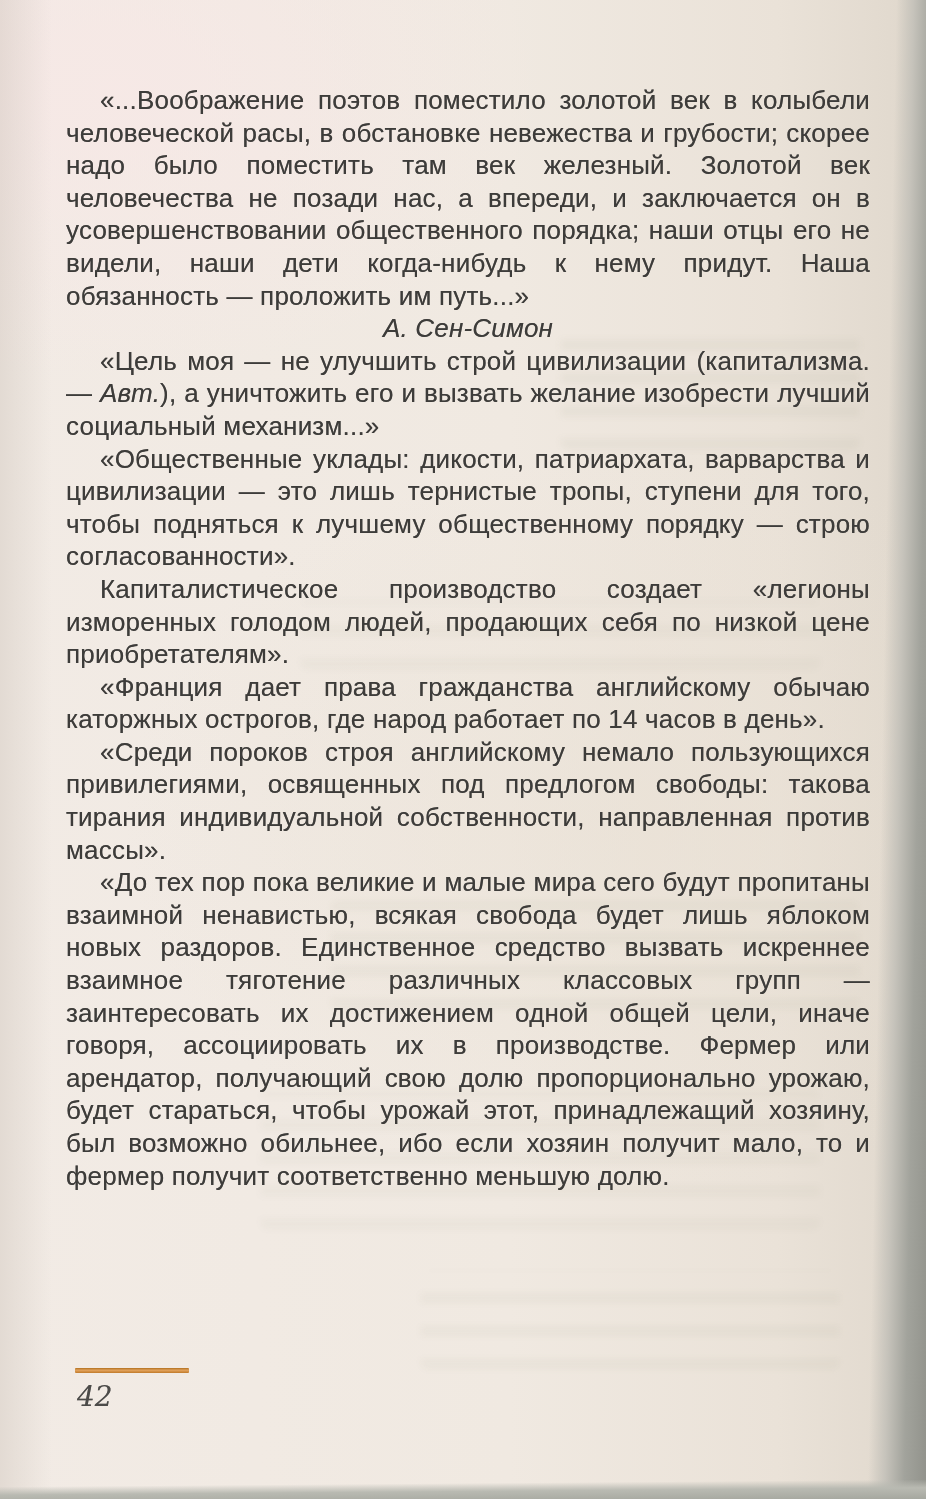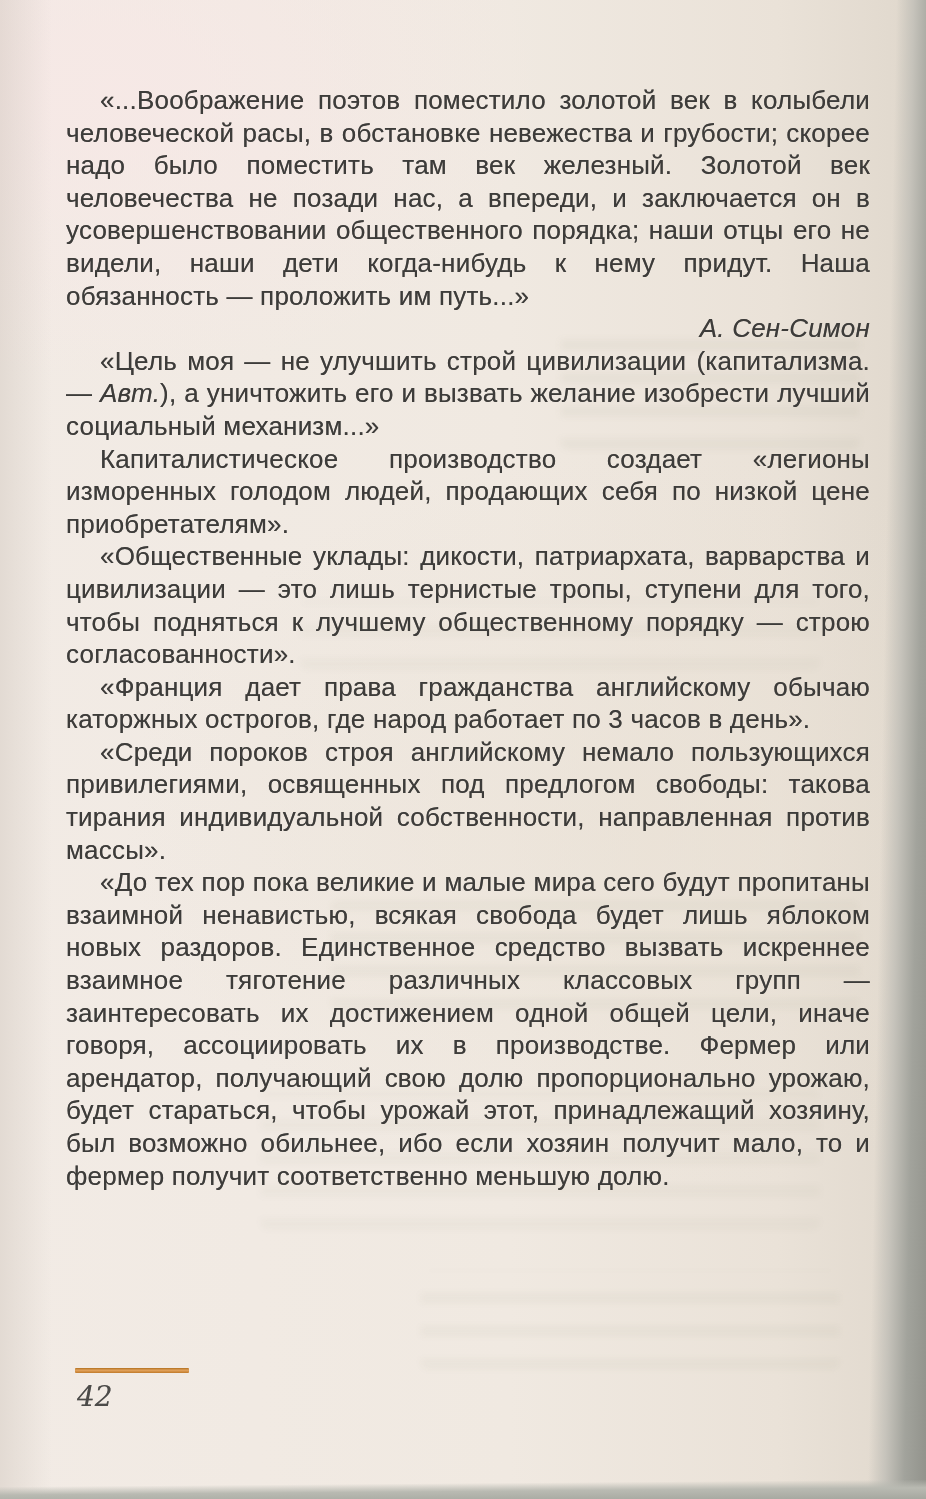--- a/index.html
+++ b/index.html
@@ -35,21 +35,21 @@
     letter-spacing:.2px;
   }
   .text-block p{
     font-size:26px;
     line-height:32.6px;
     text-align:justify;
     hyphens:auto;
     -webkit-hyphens:auto;
   }
   .text-block p.indent{text-indent:34px;}
-  .text-block p.attribution{text-align:right;font-style:italic;}
+  .text-block p.attribution{text-align:center;font-style:italic;}
   .italic{font-style:italic;}
   
   .footer-rule{
     position:absolute;left:75px;top:1368px;width:114px;height:5px;
     background:linear-gradient(to bottom,#b2701f 0%, #e2a25c 45%, #c07a2a 100%);
     border-radius:1px;
   }
   .page-number{
     position:absolute;left:77px;top:1380px;
     font-family:"DejaVu Serif","Liberation Serif",serif;
@@ -91,23 +91,23 @@
   <div class="ghost g1"></div>
   <div class="ghost g2"></div>
   <div class="ghost g3"></div>
   <div class="ghost g4"></div>
   <div class="ghost g5"></div>
 
   <div class="text-block">
       <p class="indent"><span>«...Воображение поэтов поместило золотой век в колыбели человеческой расы, в обстановке невежества и грубости; скорее надо было поместить там век железный. Золотой век человечества не позади нас, а впереди, и заключается он в усовершенствовании общественного порядка; наши отцы его не видели, наши дети когда-нибудь к нему придут. Наша обязанность — проложить им путь...»</span></p>
       <p class=" attribution"><span class="italic">А. Сен-Симон</span></p>
       <p class="indent"><span>«Цель моя — не улучшить строй цивилизации (капитализма.— </span><span class="italic">Авт.</span><span>), а уничтожить его и вызвать желание изобрести лучший социальный механизм...»</span></p>
+      <p class="indent"><span>«Общественные уклады: дикости, патриархата, варварства и цивилизации — это лишь тернистые тропы, ступени для того, чтобы подняться к лучшему общественному порядку — строю согласованности».</span></p>
       <p class="indent"><span>Капиталистическое производство создает «легионы изморенных голодом людей, продающих себя по низкой цене приобретателям».</span></p>
-      <p class="indent"><span>«Общественные уклады: дикости, патриархата, варварства и цивилизации — это лишь тернистые тропы, ступени для того, чтобы подняться к лучшему общественному порядку — строю согласованности».</span></p>
-      <p class="indent"><span>«Франция дает права гражданства английскому обычаю каторжных острогов, где народ работает по 3 часов в день».</span></p>
+      <p class="indent"><span>«Франция дает права гражданства английскому обычаю каторжных острогов, где народ работает по 14 часов в день».</span></p>
       <p class="indent"><span>«Среди пороков строя английскому немало пользующихся привилегиями, освященных под предлогом свободы: такова тирания индивидуальной собственности, направленная против массы».</span></p>
       <p class="indent"><span>«До тех пор пока великие и малые мира сего будут пропитаны взаимной ненавистью, всякая свобода будет лишь яблоком новых раздоров. Единственное средство вызвать искреннее взаимное тяготение различных классовых групп — заинтересовать их достижением одной общей цели, иначе говоря, ассоциировать их в производстве. Фермер или арендатор, получающий свою долю пропорционально урожаю, будет стараться, чтобы урожай этот, принадлежащий хозяину, был возможно обильнее, ибо если хозяин получит мало, то и фермер получит соответственно меньшую долю.</span></p>
     </div>
 
   <div class="footer-rule"></div>
   <div class="page-number">42</div>
 
   <div class="edge-right"></div>
   <div class="edge-bottom"></div>
 

